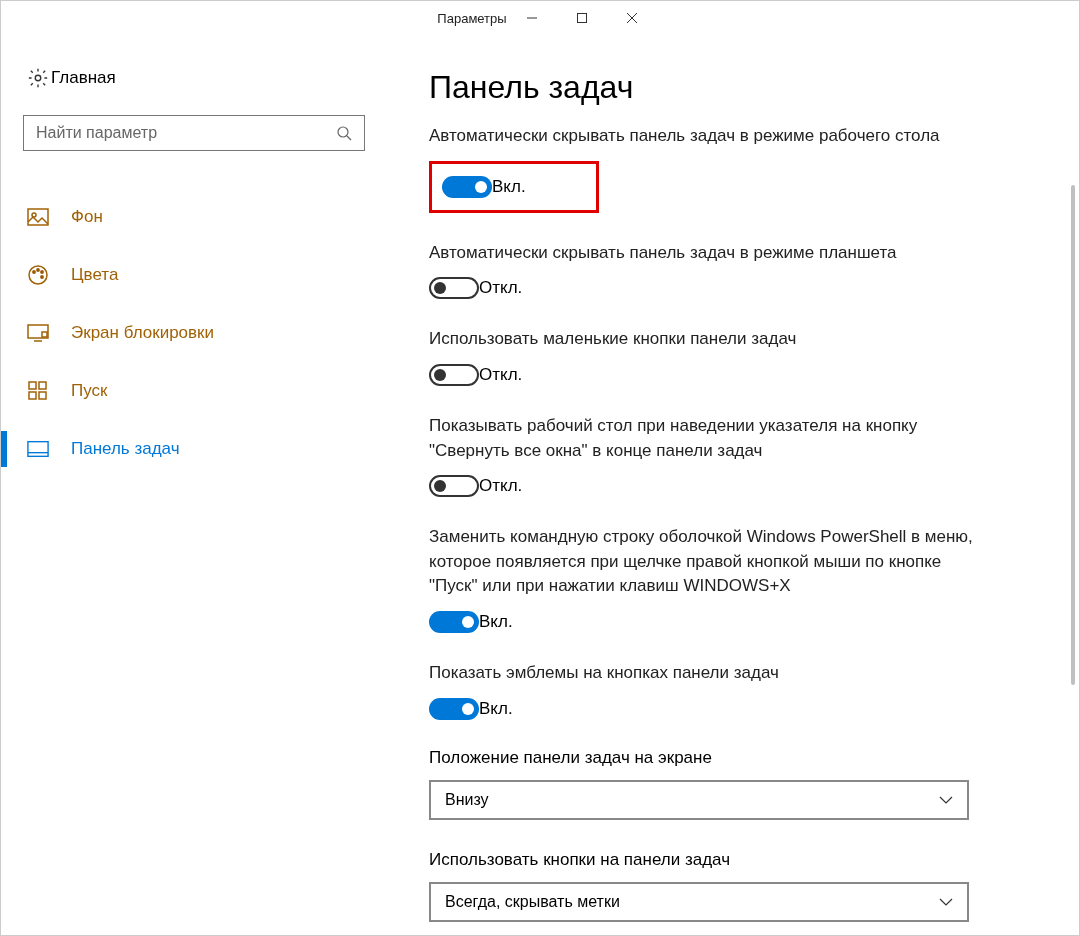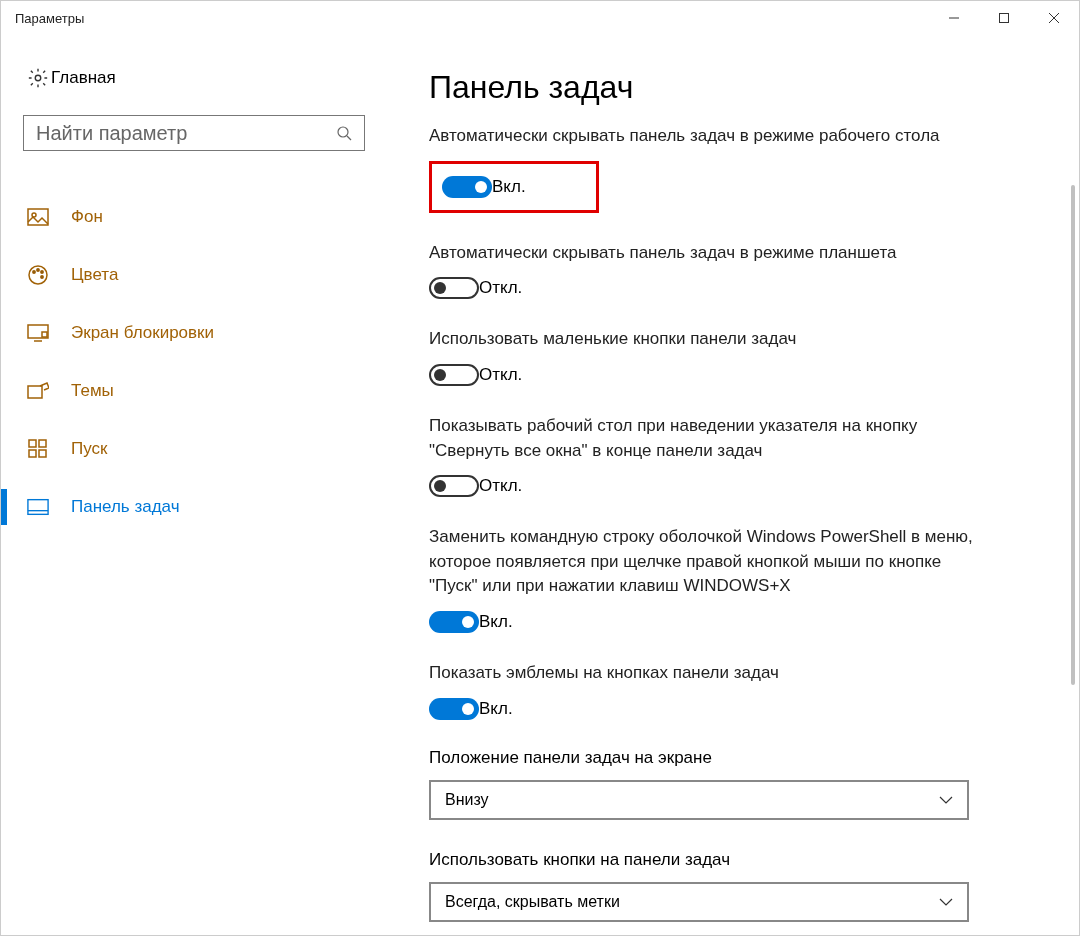--- a/index.html
+++ b/index.html
@@ -1,40 +1,40 @@
 <!DOCTYPE html>
 <html><head>
 <meta charset="utf-8">
 <style>
   * { margin: 0; padding: 0; box-sizing: border-box; font-family: "Segoe UI", Arial, sans-serif; }
   body { background: #fff; width: 1080px; height: 936px; border: 1px solid #ccc; overflow: hidden; }
 
   
-  .titlebar { height: 34px; display: flex; align-items: center; justify-content: space-between; padding-left: 14px; }
+  .titlebar { height: 34px; display: flex; align-items: center; justify-content: center; padding-left: 14px; }
   .titlebar-title { font-size: 13px; color: #222; }
   .winbtns { display: flex; height: 100%; }
   .winbtn { width: 50px; display: flex; align-items: center; justify-content: center; cursor: pointer; }
   .winbtn svg { stroke: #333; }
 
   
   .content { display: flex; height: calc(100% - 34px); }
   .sidebar { width: 380px; padding: 32px 22px 0 22px; }
   .main { flex: 1; padding: 34px 32px 0 48px; position: relative; overflow: hidden; }
 
   
   .scroll-track { position: absolute; right: 2px; top: 0; width: 8px; height: 100%; }
   .scroll-thumb { position: absolute; width: 4px; right: 2px; top: 150px; height: 500px; background: #c0c0c0; border-radius: 2px; }
 
   
   .home-row { display: flex; align-items: center; gap: 2px; margin-bottom: 26px; padding-left: 4px; cursor: pointer; }
   .home-row span { font-size: 17px; }
   .gear { width: 22px; height: 22px; }
 
   .search-box { width: 342px; height: 36px; border: 1px solid #777; display: flex; align-items: center; padding: 0 12px; margin-bottom: 42px; }
-  .search-input { flex: 1; border: none; outline: none; font-size: 20px; color: #be185d; background: transparent; }
+  .search-input { flex: 1; border: none; outline: none; font-size: 16px; color: #be185d; background: transparent; }
   .search-input::placeholder { color: #666; }
   .search-icon { width: 16px; height: 16px; }
 
   .section-header { font-size: 17px; color: #666; margin-bottom: 18px; padding-left: 4px; }
 
   .nav-item { display: flex; align-items: center; gap: 22px; height: 48px; padding-left: 4px; margin-bottom: 10px; cursor: pointer; font-size: 17px; color: #a16207; position: relative; }
   .nav-item.active { color: #0078d7; }
   .nav-item.active::before { content: ""; position: absolute; left: -22px; top: 6px; width: 6px; height: 36px; background: #0078d7; }
   .nav-icon { width: 22px; height: 18px; display: flex; align-items: center; justify-content: center; }
   .nav-icon svg { stroke: currentColor; fill: none; }
@@ -133,29 +133,20 @@
       <span class="nav-icon">
         <svg width="22" height="18" viewBox="0 0 22 18" stroke-width="1.5">
             <rect x="1" y="1" width="20" height="13"></rect>
             <line x1="7" y1="17" x2="15" y2="17"></line>
             <rect x="15" y="8" width="5" height="5" fill="#fff"></rect>
           </svg>
       </span>
       <span>Экран блокировки</span>
     </div>
 
-    <div class="nav-item">
-      <span class="nav-icon">
-        <svg width="22" height="18" viewBox="0 0 22 18" stroke-width="1.5">
-            <rect x="1" y="4" width="14" height="12"></rect>
-            <path d="M13 4 L20 1 L22 6 L17 8"></path>
-          </svg>
-      </span>
-      <span>Темы</span>
-    </div>
 
     <div class="nav-item">
       <span class="nav-icon">
         <svg width="20" height="20" viewBox="0 0 20 20" stroke-width="1.5">
             <rect x="1" y="1" width="7" height="7"></rect>
             <rect x="11" y="1" width="7" height="7"></rect>
             <rect x="1" y="11" width="7" height="7"></rect>
             <rect x="11" y="11" width="7" height="7"></rect>
           </svg>
       </span>

